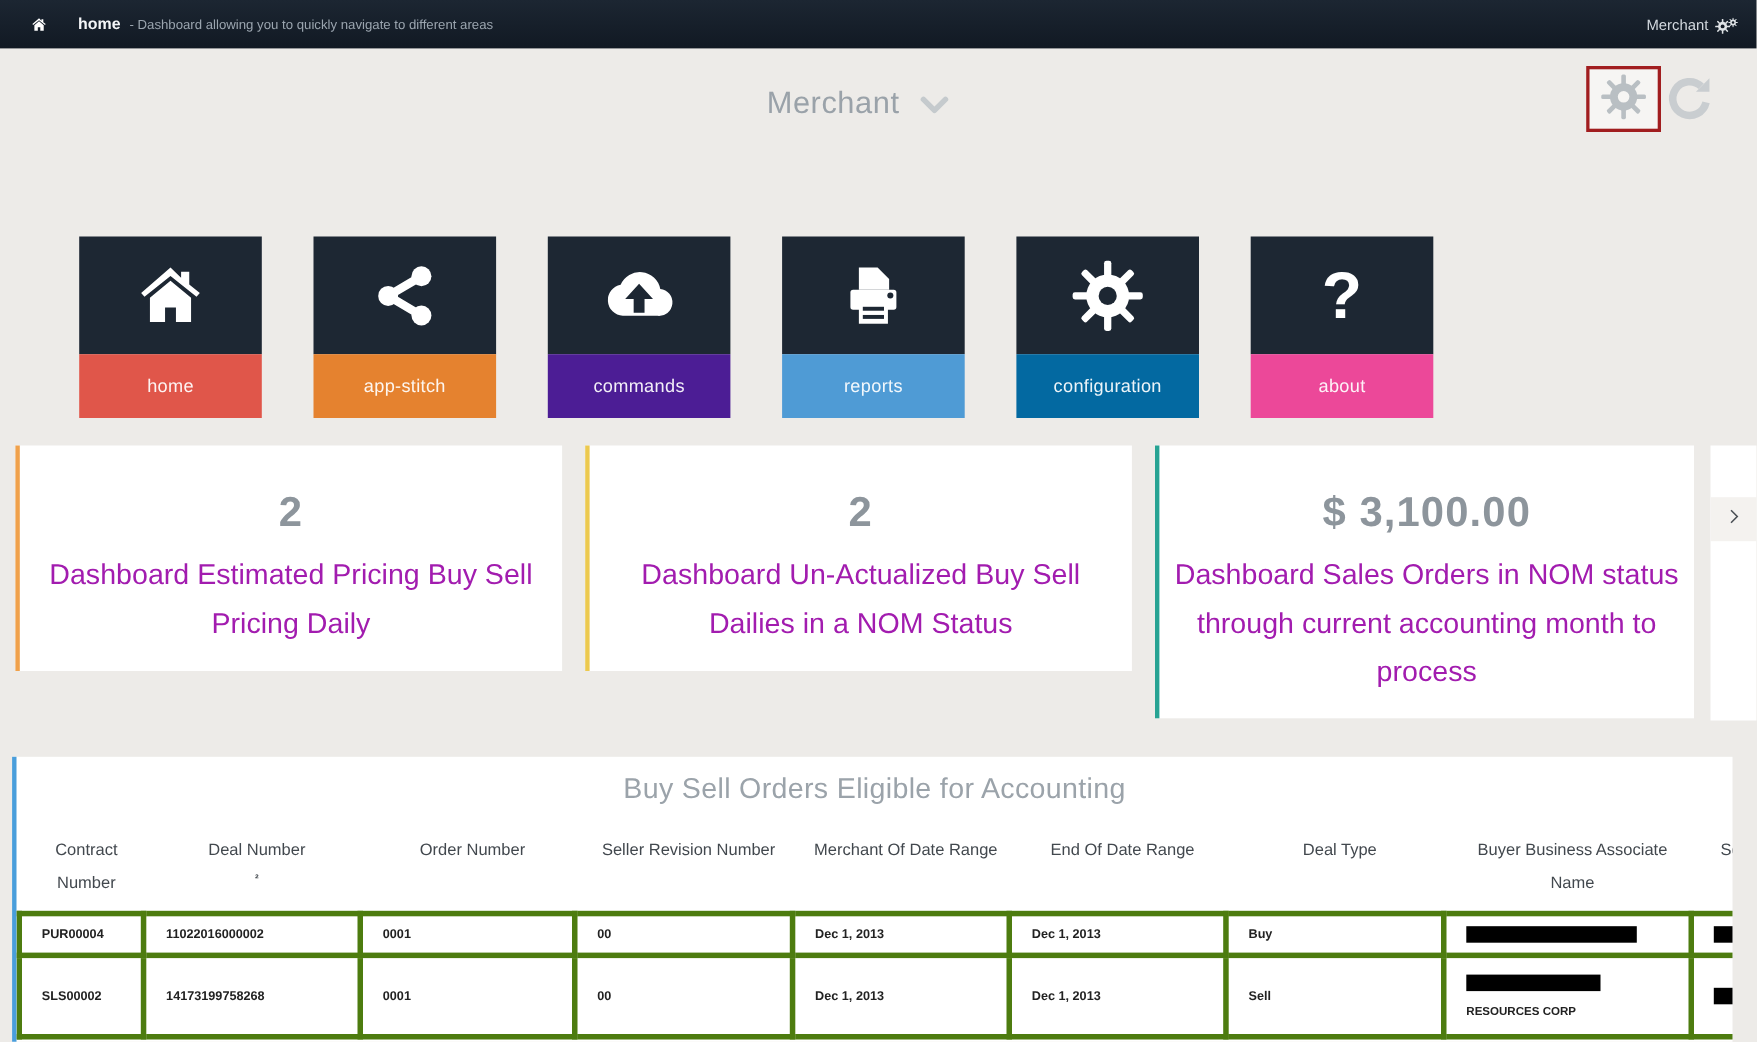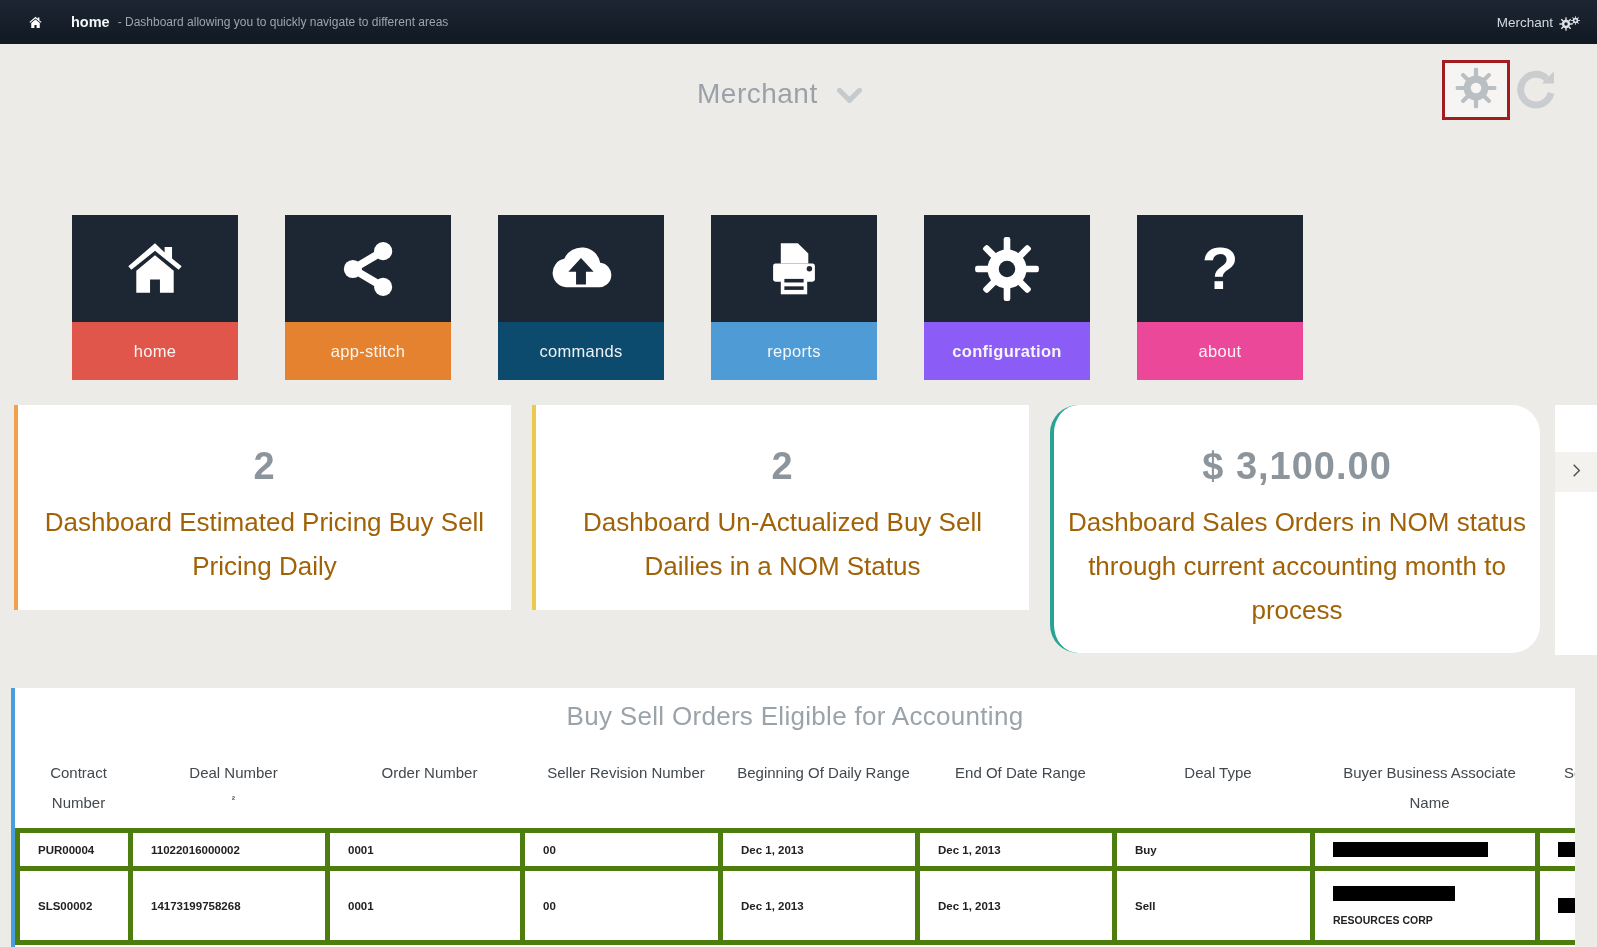--- a/index.html
+++ b/index.html
@@ -38,21 +38,21 @@
   .tile-top{height:107px;background:#1d2733;display:flex;align-items:center;justify-content:center;}
   .tile-label{height:58px;display:flex;align-items:center;justify-content:center;
     color:rgba(255,255,255,.93);font-size:16.5px;font-weight:300;letter-spacing:.3px;}
   .qmark{font-size:60px;font-weight:700;color:#fff;line-height:1;}
   
   .cards{position:absolute;top:405px;left:14px;display:flex;gap:21px;align-items:flex-start;}
   .card{background:#fff;width:497px;box-sizing:border-box;border-left:4px solid #ccc;
     text-align:center;height:205px;padding:26px 12px 0 12px;}
   .card:nth-child(3){width:490px;height:248px;}
   .card-value{font-size:38px;font-weight:700;color:#8d959c;margin-top:14px;letter-spacing:1px;}
-  .card-label{font-size:26px;font-weight:300;color:#a16207;line-height:44px;margin-top:12px;}
+  .card-label{font-size:26px;font-weight:300;color:#a21caf;line-height:44px;margin-top:12px;}
   .next-strip{position:absolute;left:1555px;top:405px;width:42px;height:250px;background:#fff;}
   .next-btn{position:absolute;left:1555px;top:452px;width:42px;height:40px;background:#f4f2ef;
     display:flex;align-items:center;justify-content:center;cursor:pointer;}
   
   .table-panel{
     position:absolute;top:688px;left:11px;width:1564px;height:294px;box-sizing:border-box;
     background:#fff;border-left:4px solid #4a9edb;overflow:hidden;
   }
   .table-title{text-align:center;font-size:26px;font-weight:300;color:#9ba3aa;
     margin-top:13px;letter-spacing:.3px;}
@@ -184,21 +184,21 @@
     </div>
     <div class="tile">
       <div class="tile-top">
         <span style="display: flex;">
           <svg viewBox="0 0 24 24" width="66" height="66">
             <path fill="#fff" d="M19 9.7A6.9 6.9 0 0 0 5.9 8.3 5.2 5.2 0 0 0 6.6 18.6h11.5A4.2 4.2 0 0 0 19 9.7z"></path>
             <path d="M12 8 7.4 13h2.8v4.6h3.6V13h2.8z" fill="#1d2733"></path>
           </svg>
         </span>
       </div>
-      <div class="tile-label" style="background: #0c4a6e;">
+      <div class="tile-label" style="background: #4c1d95;">
         <span>commands</span>
       </div>
     </div>
     <div class="tile">
       <div class="tile-top">
         <span style="display: flex;">
           <svg viewBox="0 0 24 24" width="66" height="66">
             <g fill="#fff">
               <path d="M7.2 2.6h6.2l3.8 3.8V10H7.2z"></path>
               <rect x="4.4" y="10" width="15.2" height="6.6" rx="0.9"></rect>
@@ -226,21 +226,21 @@
               <rect x="10.8" y="0.4" width="2.4" height="5.4" rx="0.8" transform="rotate(135 12 12)"></rect>
               <rect x="10.8" y="0.4" width="2.4" height="5.4" rx="0.8" transform="rotate(180 12 12)"></rect>
               <rect x="10.8" y="0.4" width="2.4" height="5.4" rx="0.8" transform="rotate(225 12 12)"></rect>
               <rect x="10.8" y="0.4" width="2.4" height="5.4" rx="0.8" transform="rotate(270 12 12)"></rect>
               <rect x="10.8" y="0.4" width="2.4" height="5.4" rx="0.8" transform="rotate(315 12 12)"></rect>
             </g>
             <circle cx="12" cy="12" r="3" fill="#1d2733"></circle>
           </svg>
         </span>
       </div>
-      <div class="tile-label" style="background: #8b5cf6; font-weight: bold;">
+      <div class="tile-label" style="background: #0369a1;">
         <span>configuration</span>
       </div>
     </div>
     <div class="tile">
       <div class="tile-top">
         <span style="display: flex;">
           <span class="qmark">?</span>
         </span>
       </div>
       <div class="tile-label" style="background: #ec4899;">
@@ -251,21 +251,21 @@
 
 <div class="cards" id="cards">
     <div class="card" style="border-left-color: rgb(240, 161, 75);">
       <div class="card-value">2</div>
       <div class="card-label">Dashboard Estimated Pricing Buy Sell Pricing Daily</div>
     </div>
     <div class="card" style="border-left-color: rgb(236, 201, 79);">
       <div class="card-value">2</div>
       <div class="card-label">Dashboard Un-Actualized Buy Sell Dailies in a NOM Status</div>
     </div>
-    <div class="card" style="border-left-color: rgb(39, 163, 147); border-radius: 28px;">
+    <div class="card" style="border-left-color: rgb(39, 163, 147);">
       <div class="card-value">$ 3,100.00</div>
       <div class="card-label">Dashboard Sales Orders in NOM status through current accounting month to process</div>
     </div>
   </div>
 <div class="next-strip"></div>
 <div class="next-btn">
   <span id="next-chev"><svg viewBox="0 0 24 24" width="17" height="17">
         <path d="M8 4l8 8-8 8" fill="none" stroke="#4a4f54" stroke-width="2"></path>
       </svg></span>
 </div>
@@ -283,21 +283,21 @@
         <col style="width: 198px;">
         <col style="width: 225px;">
         <col style="width: 260px;">
       </colgroup>
     <thead>
         <tr id="head-row">
           <th>Contract Number</th>
           <th>Deal Number<div class="sup-note">²</div></th>
           <th>Order Number</th>
           <th>Seller Revision Number</th>
-          <th>Beginning Of Daily Range</th>
+          <th>Merchant Of Date Range</th>
           <th>End Of Date Range</th>
           <th>Deal Type</th>
           <th>Buyer Business Associate Name</th>
           <th>Seller Business Associate Name</th>
         </tr>
       </thead>
     <tbody id="body-rows">
         <tr>
           <td>PUR00004</td>
           <td>11022016000002</td>

